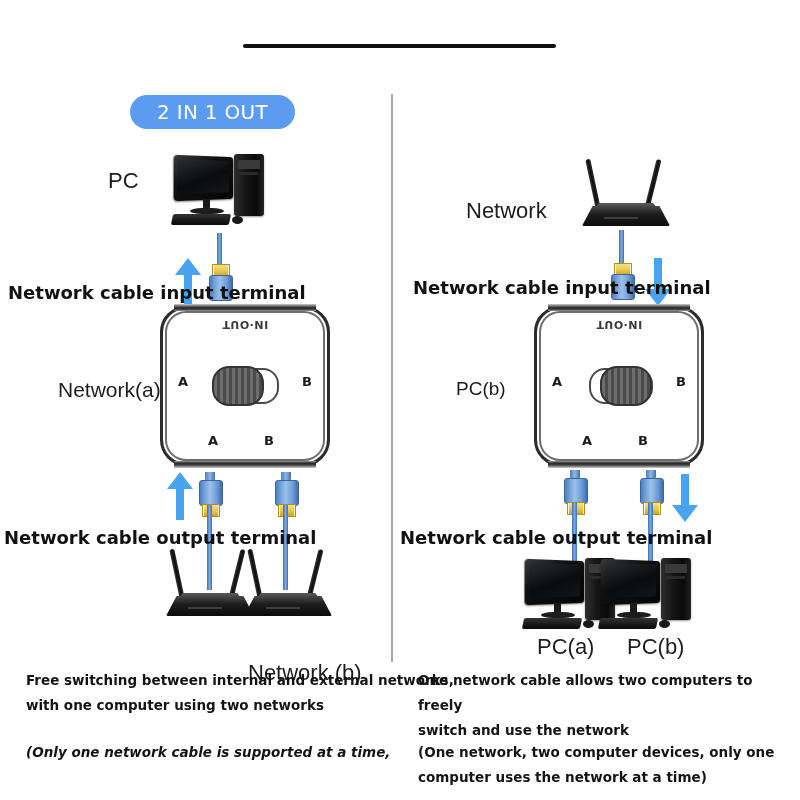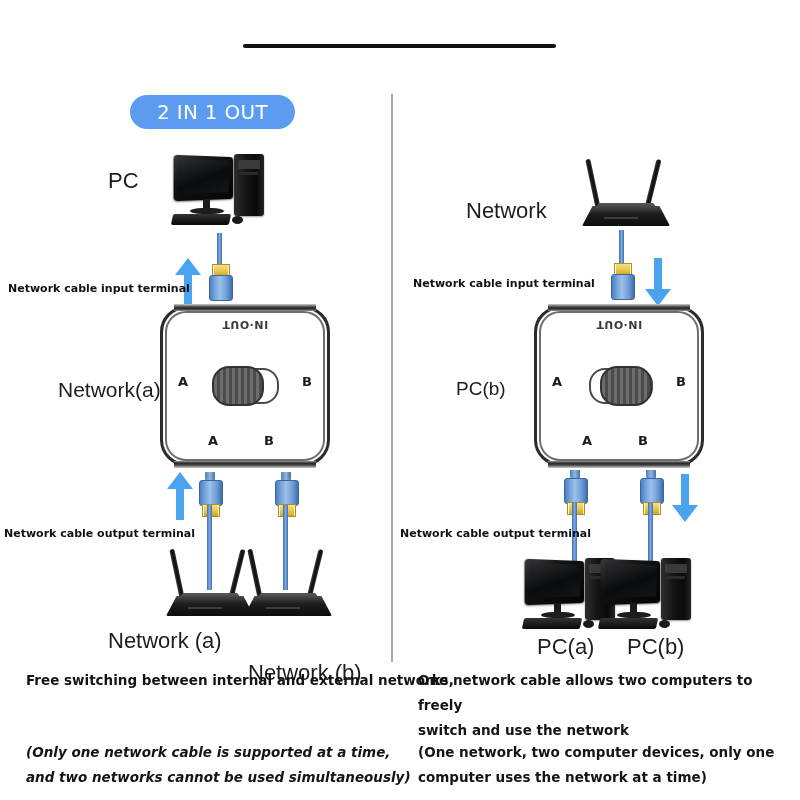--- a/index.html
+++ b/index.html
@@ -27,21 +27,21 @@
 
   
   .badge{
     height:34px;border-radius:17px;background:#5b9bf0;
     display:flex;align-items:center;justify-content:center;
     color:#ffffff;font-size:20px;font-family:"DejaVu Sans", sans-serif;
     letter-spacing:.3px;white-space:nowrap;
   }
   #badge-left{left:130px;top:95px;width:165px;}
   #badge-right{left:508px;top:95px;width:175px;}
-  .term-label{font-family:"DejaVu Sans", sans-serif;font-weight:700;font-size:11px;color:#111;white-space:nowrap;}
+  .term-label{font-family:"DejaVu Sans", sans-serif;font-weight:700;font-size:18px;color:#111;white-space:nowrap;}
   .device-label{font-family:"Liberation Sans", sans-serif;font-size:22px;color:#1d1d1d;white-space:nowrap;}
 
   
   .switchbox{width:170px;height:160px;}
   .switchbox .shell{
     position:absolute;inset:0;border-radius:26px;
     border:3px solid #2b2b2b;background:#ffffff;
     box-shadow:inset 0 0 0 2px #ffffff, inset 0 0 0 4px #6e6e6e;
   }
   .switchbox .topbar{
@@ -253,29 +253,28 @@
       <div class="body"></div>
       <div class="leds"></div>
   </div>
   <div class="router abs" style="left:240px;top:548px;">
     <div class="ant l"></div>
       <div class="ant r"></div>
     <div class="body-top"></div>
       <div class="body"></div>
       <div class="leds"></div>
   </div>
-  <div class="abs device-label" style="left:108px;top:628px;">Network (a)</div>
   <div class="abs device-label" style="left:248px;top:660px;">Network (b)</div>
 
   <div class="abs caption" style="left:26px;top:668px;">
     <div>Free switching between internal and external networks,</div>
+    <div>with one computer using two networks</div>
   </div>
   <div class="abs caption" style="left:26px;top:740px;font-style:italic;">
     <div>(Only one network cable is supported at a time,</div>
-    <div>and two networks cannot be used simultaneously)</div>
   </div>
 
 
   <div class="abs device-label" style="left:466px;top:198px;">Network</div>
   <div class="router abs" style="left:578px;top:158px;">
     <div class="ant l"></div>
       <div class="ant r"></div>
     <div class="body-top"></div>
       <div class="body"></div>
       <div class="leds"></div>

